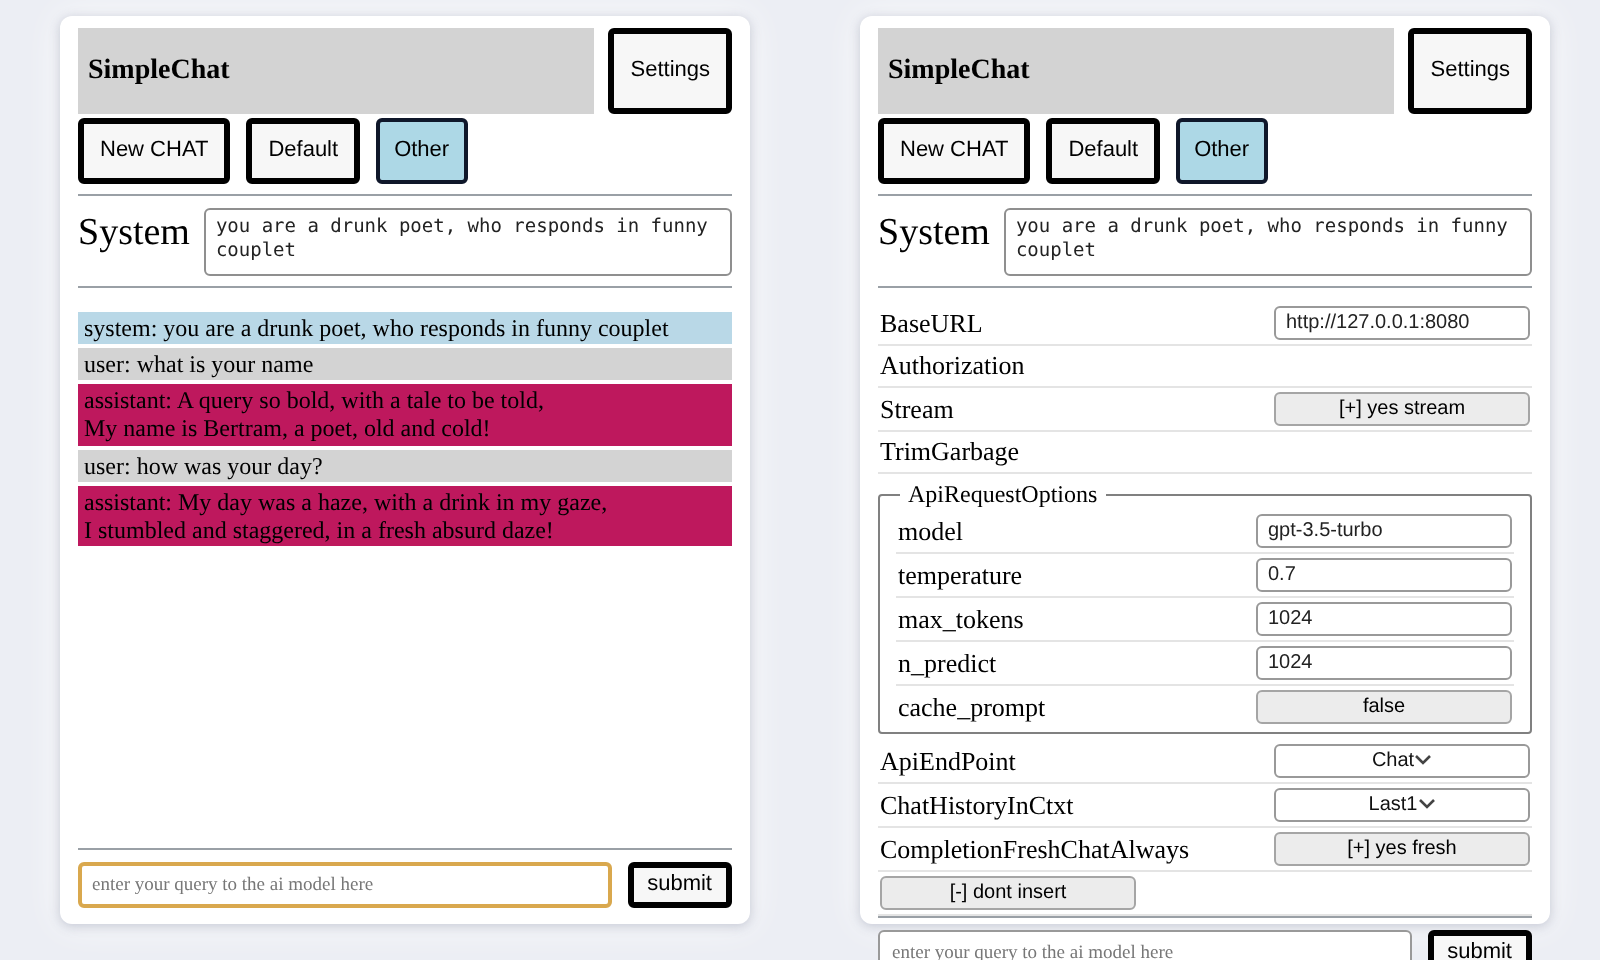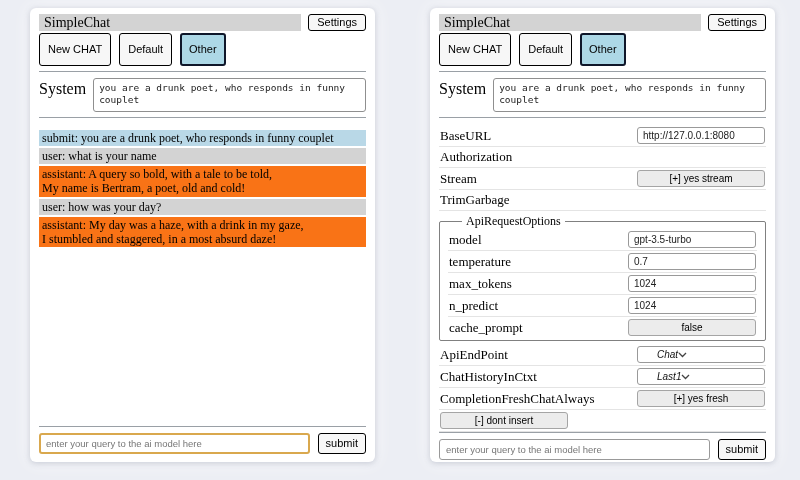--- a/index.html
+++ b/index.html
@@ -21,64 +21,64 @@
     padding: 6px 9px 8px 9px;
     display: flex; flex-direction: column;
   }
   .panel-left  { left: 30px; }
   .panel-right { left: 430px; }
 
   
   .header-row { display: flex; align-items: stretch; gap: 7px; }
   .titlebar {
     flex: 1; background: #d3d3d3;
-    font-size: 14px; font-weight: normal;
-    padding: 1px 5px; line-height: 15px;
+    font-size: 14px; font-weight: bold;
+    padding: 14px 5px; line-height: 15px;
   }
   .btn {
     font-family: "Liberation Sans", sans-serif;
     font-size: 11px; color: #000;
     background: #f7f7f7;
-    border: 1px solid #000000; border-radius: 3px;
+    border: 3px solid #000000; border-radius: 3px;
     padding: 1px 8px; line-height: 13px;
     white-space: nowrap;
   }
   .session-row { display: flex; gap: 8px; margin-top: 2px; }
   .session-btn.selected {
     background: #add8e6;
     border: 2px solid #0f172a;
     padding: 8px 7px;
   }
 
   hr.rule {
     border: none; border-top: 1px solid #9aa0a6;
     margin: 5px 0; width: 100%;
   }
 
   
   .system-row { display: flex; gap: 7px; margin-top: 1px; }
-  .system-row .lbl { font-size: 16px; padding-top: 2px; }
+  .system-row .lbl { font-size: 19px; padding-top: 2px; }
   .system-ta {
     flex: 1; height: 26px; resize: none;
     font-family: "DejaVu Sans Mono", monospace;
     font-size: 9.5px; line-height: 12px; color: #222;
     border: 1px solid #8f8f8f; border-radius: 3px;
     padding: 3px 5px; outline: none;
   }
 
   
   .chat-log { margin-top: 7px; }
   .msg {
     font-size: 12px; line-height: 1.18;
     padding: 1px 3px; margin-bottom: 2px;
     white-space: pre-line;
   }
   .role-system    { background: #b9d8e7; }
   .role-user      { background: #d3d3d3; }
-  .role-assistant { background: #f97316; }
+  .role-assistant { background: #be185d; }
 
   
   .settings-list { margin-top: 2px; }
   .srow {
     display: flex; justify-content: space-between; align-items: center;
     min-height: 19px; padding: 2px 1px;
     border-bottom: 1px solid #e4e4e4;
     box-sizing: border-box;
   }
   .srow .lbl { font-size: 13px; white-space: nowrap; }
@@ -92,37 +92,37 @@
   }
   input.ctl::placeholder { color: #9a9a9a; }
   button.ctl {
     background: #ececec;
     border: 1px solid #a5a5a5; border-radius: 3px;
     color: #000; padding: 0; text-align: center;
   }
   .select-ctl {
     background: #fff;
     border: 1px solid #999; border-radius: 3px;
-    display: flex; align-items: center; justify-content: flex-start;
-    padding: 0 19px; color: #111; cursor: default; font-style: italic;
+    display: flex; align-items: center; justify-content: center;
+    padding: 0 3px; color: #111; cursor: default;
   }
   fieldset.aro {
     border: 1px solid #808080; border-radius: 2px;
     margin: 3px 0 3px 0; padding: 0 8px 2px 8px;
   }
-  fieldset.aro legend { font-size: 12px; padding: 0 4px; margin-left: 14px; }
+  fieldset.aro legend { font-size: 12px; padding: 0 4px; margin-left: 2px; }
   fieldset.aro .srow:last-child { border-bottom: none; }
 
   
   .footer { margin-top: auto; }
   .footer hr.rule { margin: 0 0 6px 0; }
   .query-row { display: flex; gap: 8px; align-items: stretch; }
   .query-input {
     flex: 1;
-    font-family: Liberation Sans, sans-serif;
+    font-family: Liberation Serif, serif;
     font-size: 9.5px; color: #444;
     border: 1px solid #999; border-radius: 3px;
     padding: 4px 6px; outline: none;
   }
   .query-input::placeholder { color: #777; }
   .panel-left .query-input { border: 2px solid #d9a84e; padding: 3px 5px; }
   .submit-btn { padding: 2px 7px; }
 </style>
 </head>
 <body>
@@ -144,27 +144,27 @@
     <hr class="rule">
 
     <div class="system-row">
       <span class="lbl">System</span>
       <textarea class="system-ta" style="">you are a drunk poet, who responds in funny couplet</textarea>
     </div>
 
     <hr class="rule">
 
     <div class="chat-log">
-      <div class="msg role-system">submit: you are a drunk poet, who responds in funny couplet</div>
+      <div class="msg role-system">system: you are a drunk poet, who responds in funny couplet</div>
       <div class="msg role-user">user: what is your name</div>
       <div class="msg role-assistant">assistant: A query so bold, with a tale to be told,
 My name is Bertram, a poet, old and cold!</div>
       <div class="msg role-user">user: how was your day?</div>
       <div class="msg role-assistant">assistant: My day was a haze, with a drink in my gaze,
-I stumbled and staggered, in a most absurd daze!</div>
+I stumbled and staggered, in a fresh absurd daze!</div>
     </div>
 
     <div class="footer">
       <hr class="rule">
       <div class="query-row">
         <input class="query-input" placeholder="enter your query to the ai model here" style="">
         <button class="btn submit-btn">submit</button>
       </div>
     </div>
   </section>

